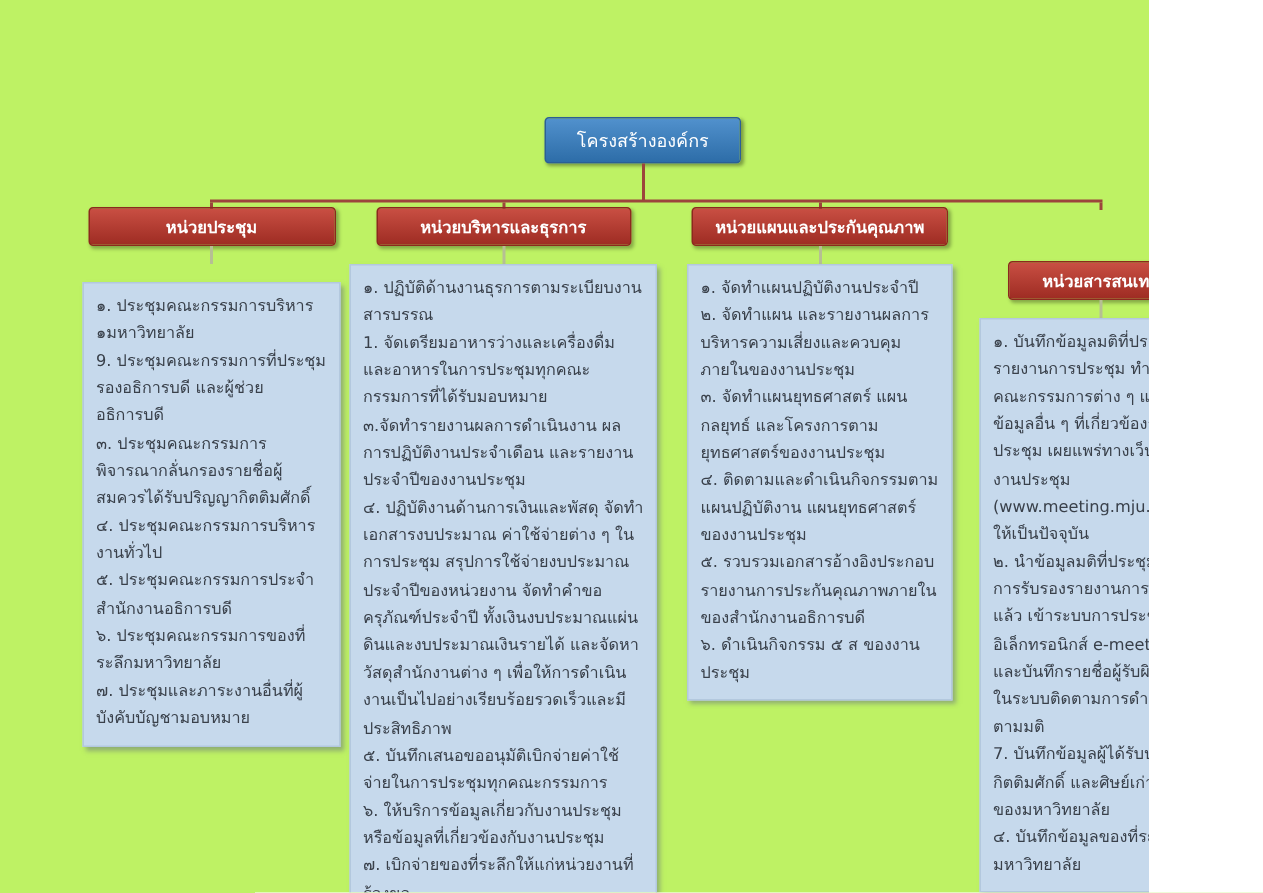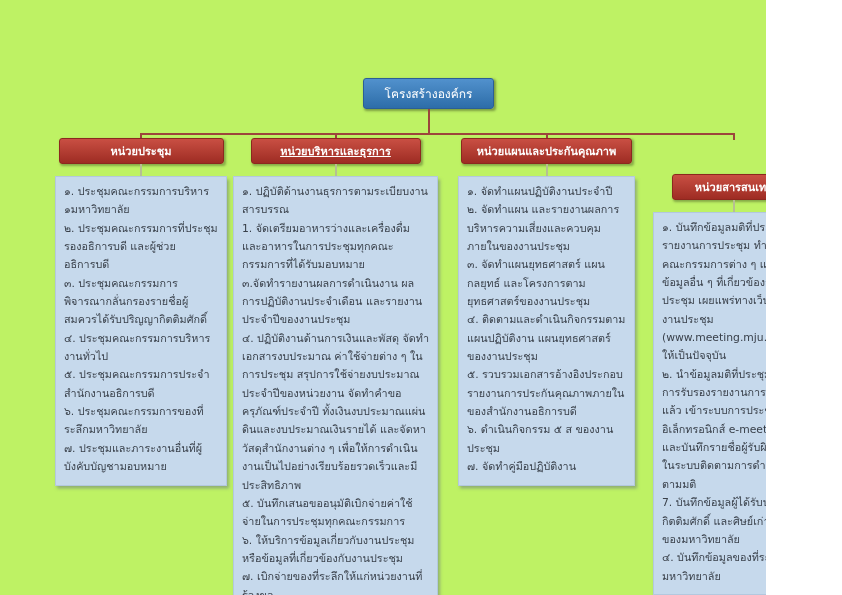--- a/index.html
+++ b/index.html
@@ -32,33 +32,33 @@
 
   .branch-box{
     margin:0 auto;height:26px;box-sizing:border-box;
     background:linear-gradient(#c94f43,#9e2c23);
     border:1px solid #8c281e;border-radius:3px;
     box-shadow:1.5px 1.5px 2.5px rgba(0,0,0,.3);
     color:#ffffff;font-size:11px;font-weight:600;
     display:flex;align-items:center;justify-content:center;white-space:nowrap;
   }
   .col1 .branch-box{width:165px;}
-  .col2 .branch-box{width:170px;text-decoration:underline;}
+  .col2 .branch-box{width:170px;}
   .col3 .branch-box{width:171px;}
   .col4 .branch-box{width:124px;margin-top:36px;}
 
   .stub{width:2px;height:12px;margin:0 auto;background:#b6bf93;}
 
   .panel{
     width:100%;box-sizing:border-box;
     background:#c6d9ec;border:1px solid #b3c8de;
     box-shadow:2px 2.5px 3px rgba(100,110,125,.5);
     padding:6px 8px 8px 8px;
   }
-  .col1 .panel{min-height:266px;}
+  .col1 .panel{min-height:266px;margin-top:12px;}
   .col2 .panel{min-height:330px;}
   .col3 .panel{min-height:287px;}
   .col4 .panel{min-height:349px;}
 
   .panel ul{list-style:none;margin:0;padding:0;}
   .panel li{
     font-size:10.8px;line-height:1.7;color:#39404a;
     margin:0;padding:0;word-break:break-word;
   }
 
@@ -84,21 +84,21 @@
   <div class="line drop drop4"></div>
 
   <div class="col col1">
     <div class="branch-box">
       <span>หน่วยประชุม</span>
     </div>
     <div class="stub"></div>
     <div class="panel">
       <ul>
           <li>๑. ประชุมคณะกรรมการบริหาร ๑มหาวิทยาลัย</li>
-          <li>๒. ประชุมคณะกรรมการที่ประชุมรองอธิการบดี และผู้ช่วยอธิการบดี</li>
+          <li>9. ประชุมคณะกรรมการที่ประชุมรองอธิการบดี และผู้ช่วยอธิการบดี</li>
           <li>๓. ประชุมคณะกรรมการพิจารณากลั่นกรองรายชื่อผู้สมควรได้รับปริญญากิตติมศักดิ์</li>
           <li>๔. ประชุมคณะกรรมการบริหารงานทั่วไป</li>
           <li>๕. ประชุมคณะกรรมการประจำสำนักงานอธิการบดี</li>
           <li>๖. ประชุมคณะกรรมการของที่ระลึกมหาวิทยาลัย</li>
           <li>๗. ประชุมและภาระงานอื่นที่ผู้บังคับบัญชามอบหมาย</li>
         </ul>
     </div>
   </div>
 
   <div class="col col2">
@@ -125,21 +125,20 @@
     </div>
     <div class="stub"></div>
     <div class="panel">
       <ul>
           <li>๑. จัดทำแผนปฏิบัติงานประจำปี</li>
           <li>๒. จัดทำแผน และรายงานผลการบริหารความเสี่ยงและควบคุมภายในของงานประชุม</li>
           <li>๓. จัดทำแผนยุทธศาสตร์ แผนกลยุทธ์ และโครงการตามยุทธศาสตร์ของงานประชุม</li>
           <li>๔. ติดตามและดำเนินกิจกรรมตามแผนปฏิบัติงาน แผนยุทธศาสตร์ ของงานประชุม</li>
           <li>๕. รวบรวมเอกสารอ้างอิงประกอบรายงานการประกันคุณภาพภายในของสำนักงานอธิการบดี</li>
           <li>๖. ดำเนินกิจกรรม ๕ ส ของงานประชุม</li>
-          <li>๗. จัดทำคู่มือปฏิบัติงาน</li>
         </ul>
     </div>
   </div>
 
   <div class="col col4">
     <div class="branch-box">
       <span>หน่วยสารสนเทศ</span>
     </div>
     <div class="stub"></div>
     <div class="panel">

